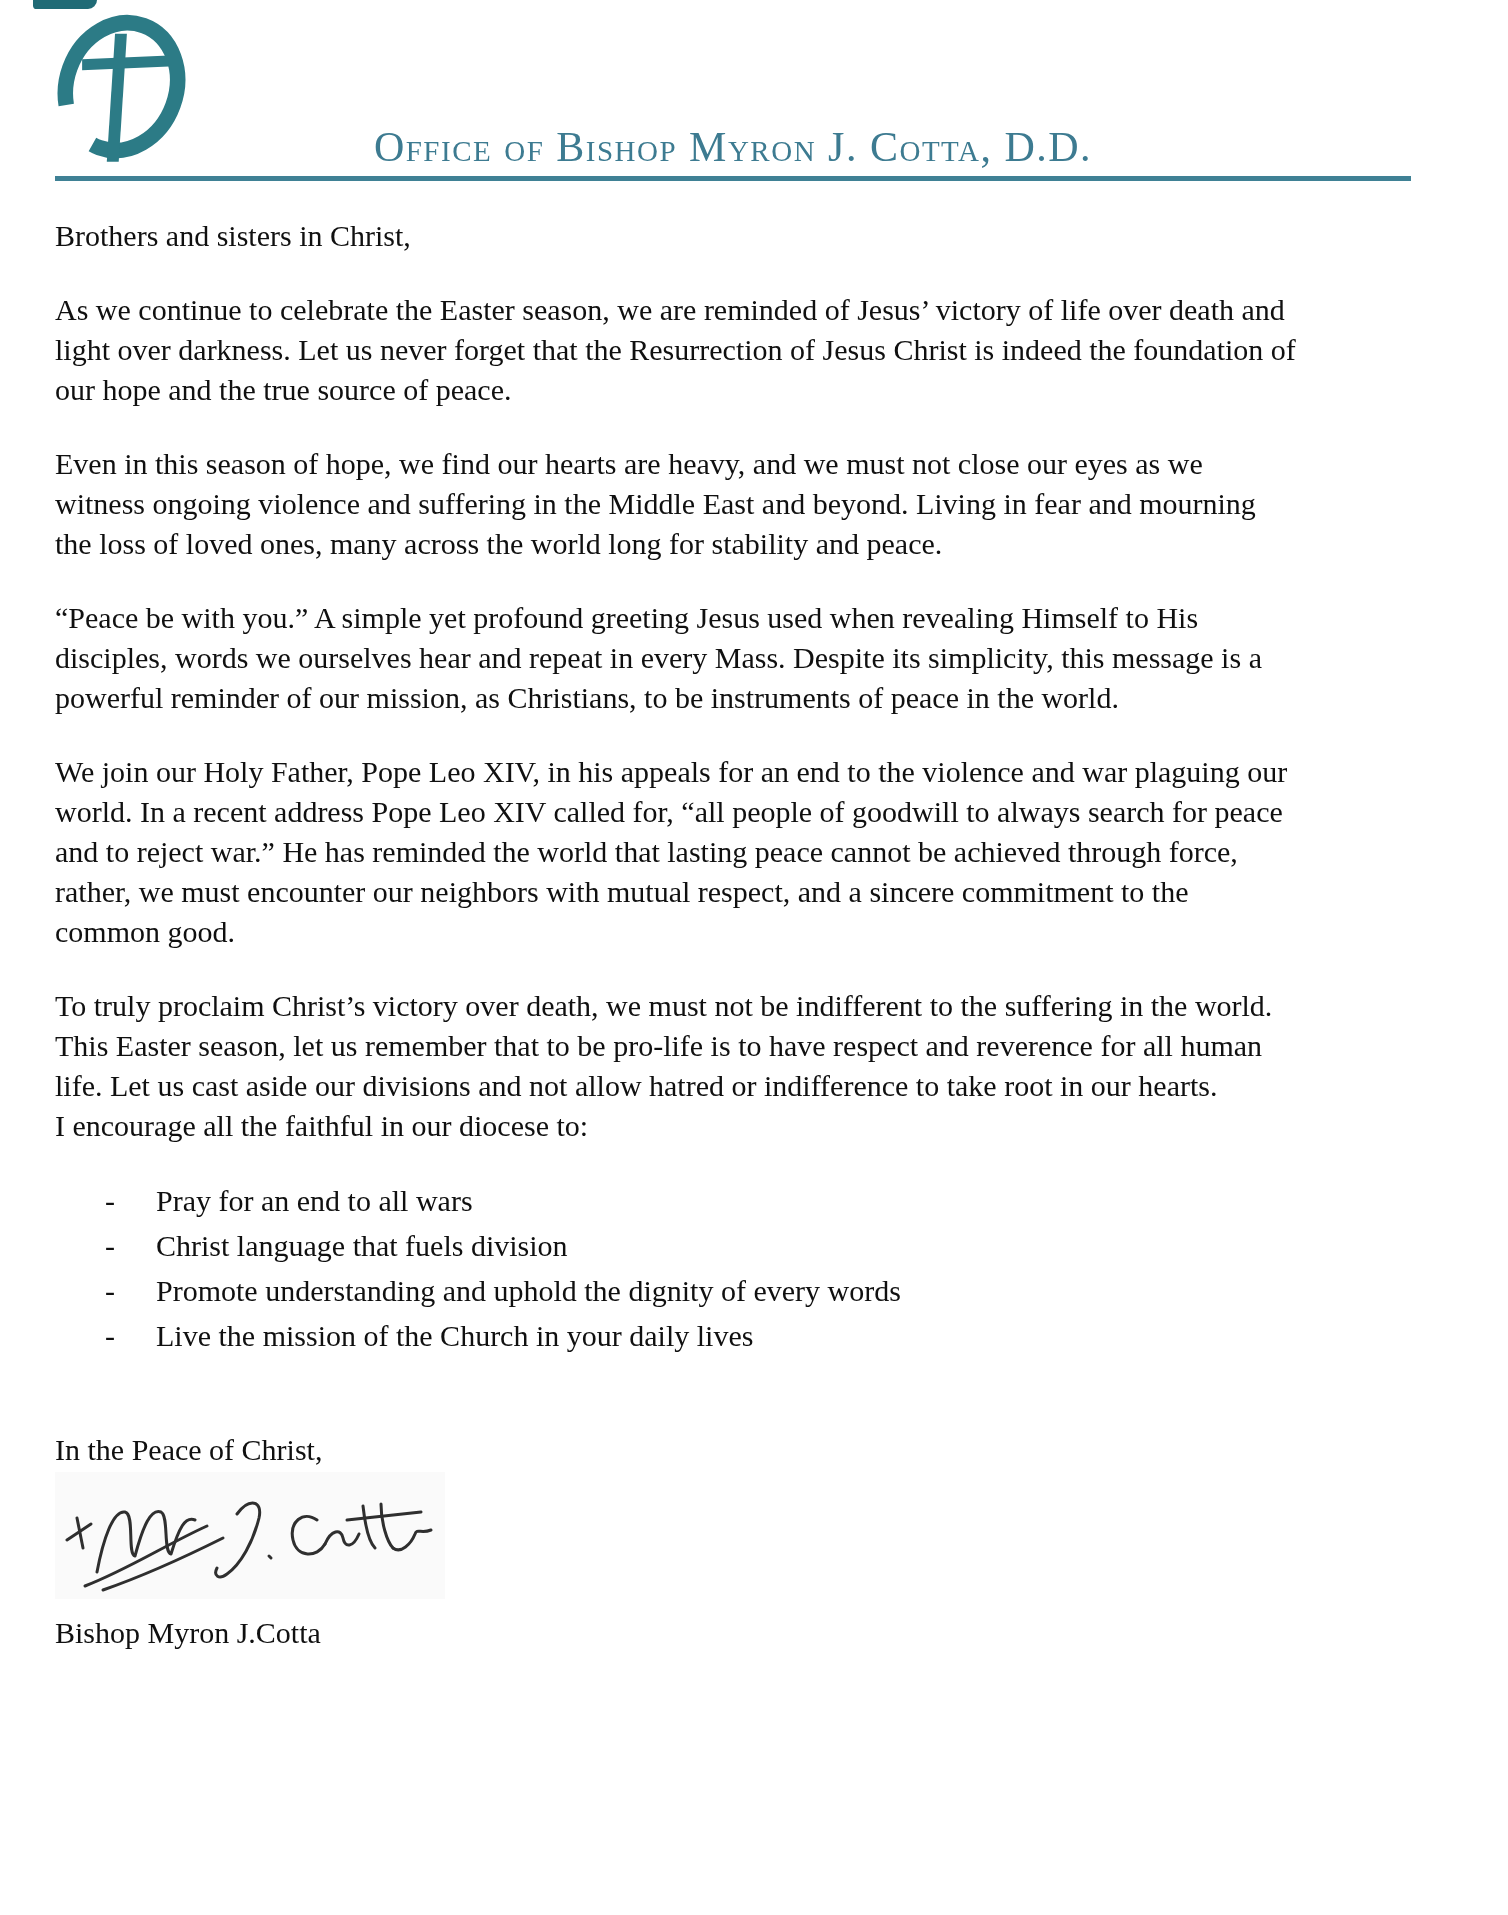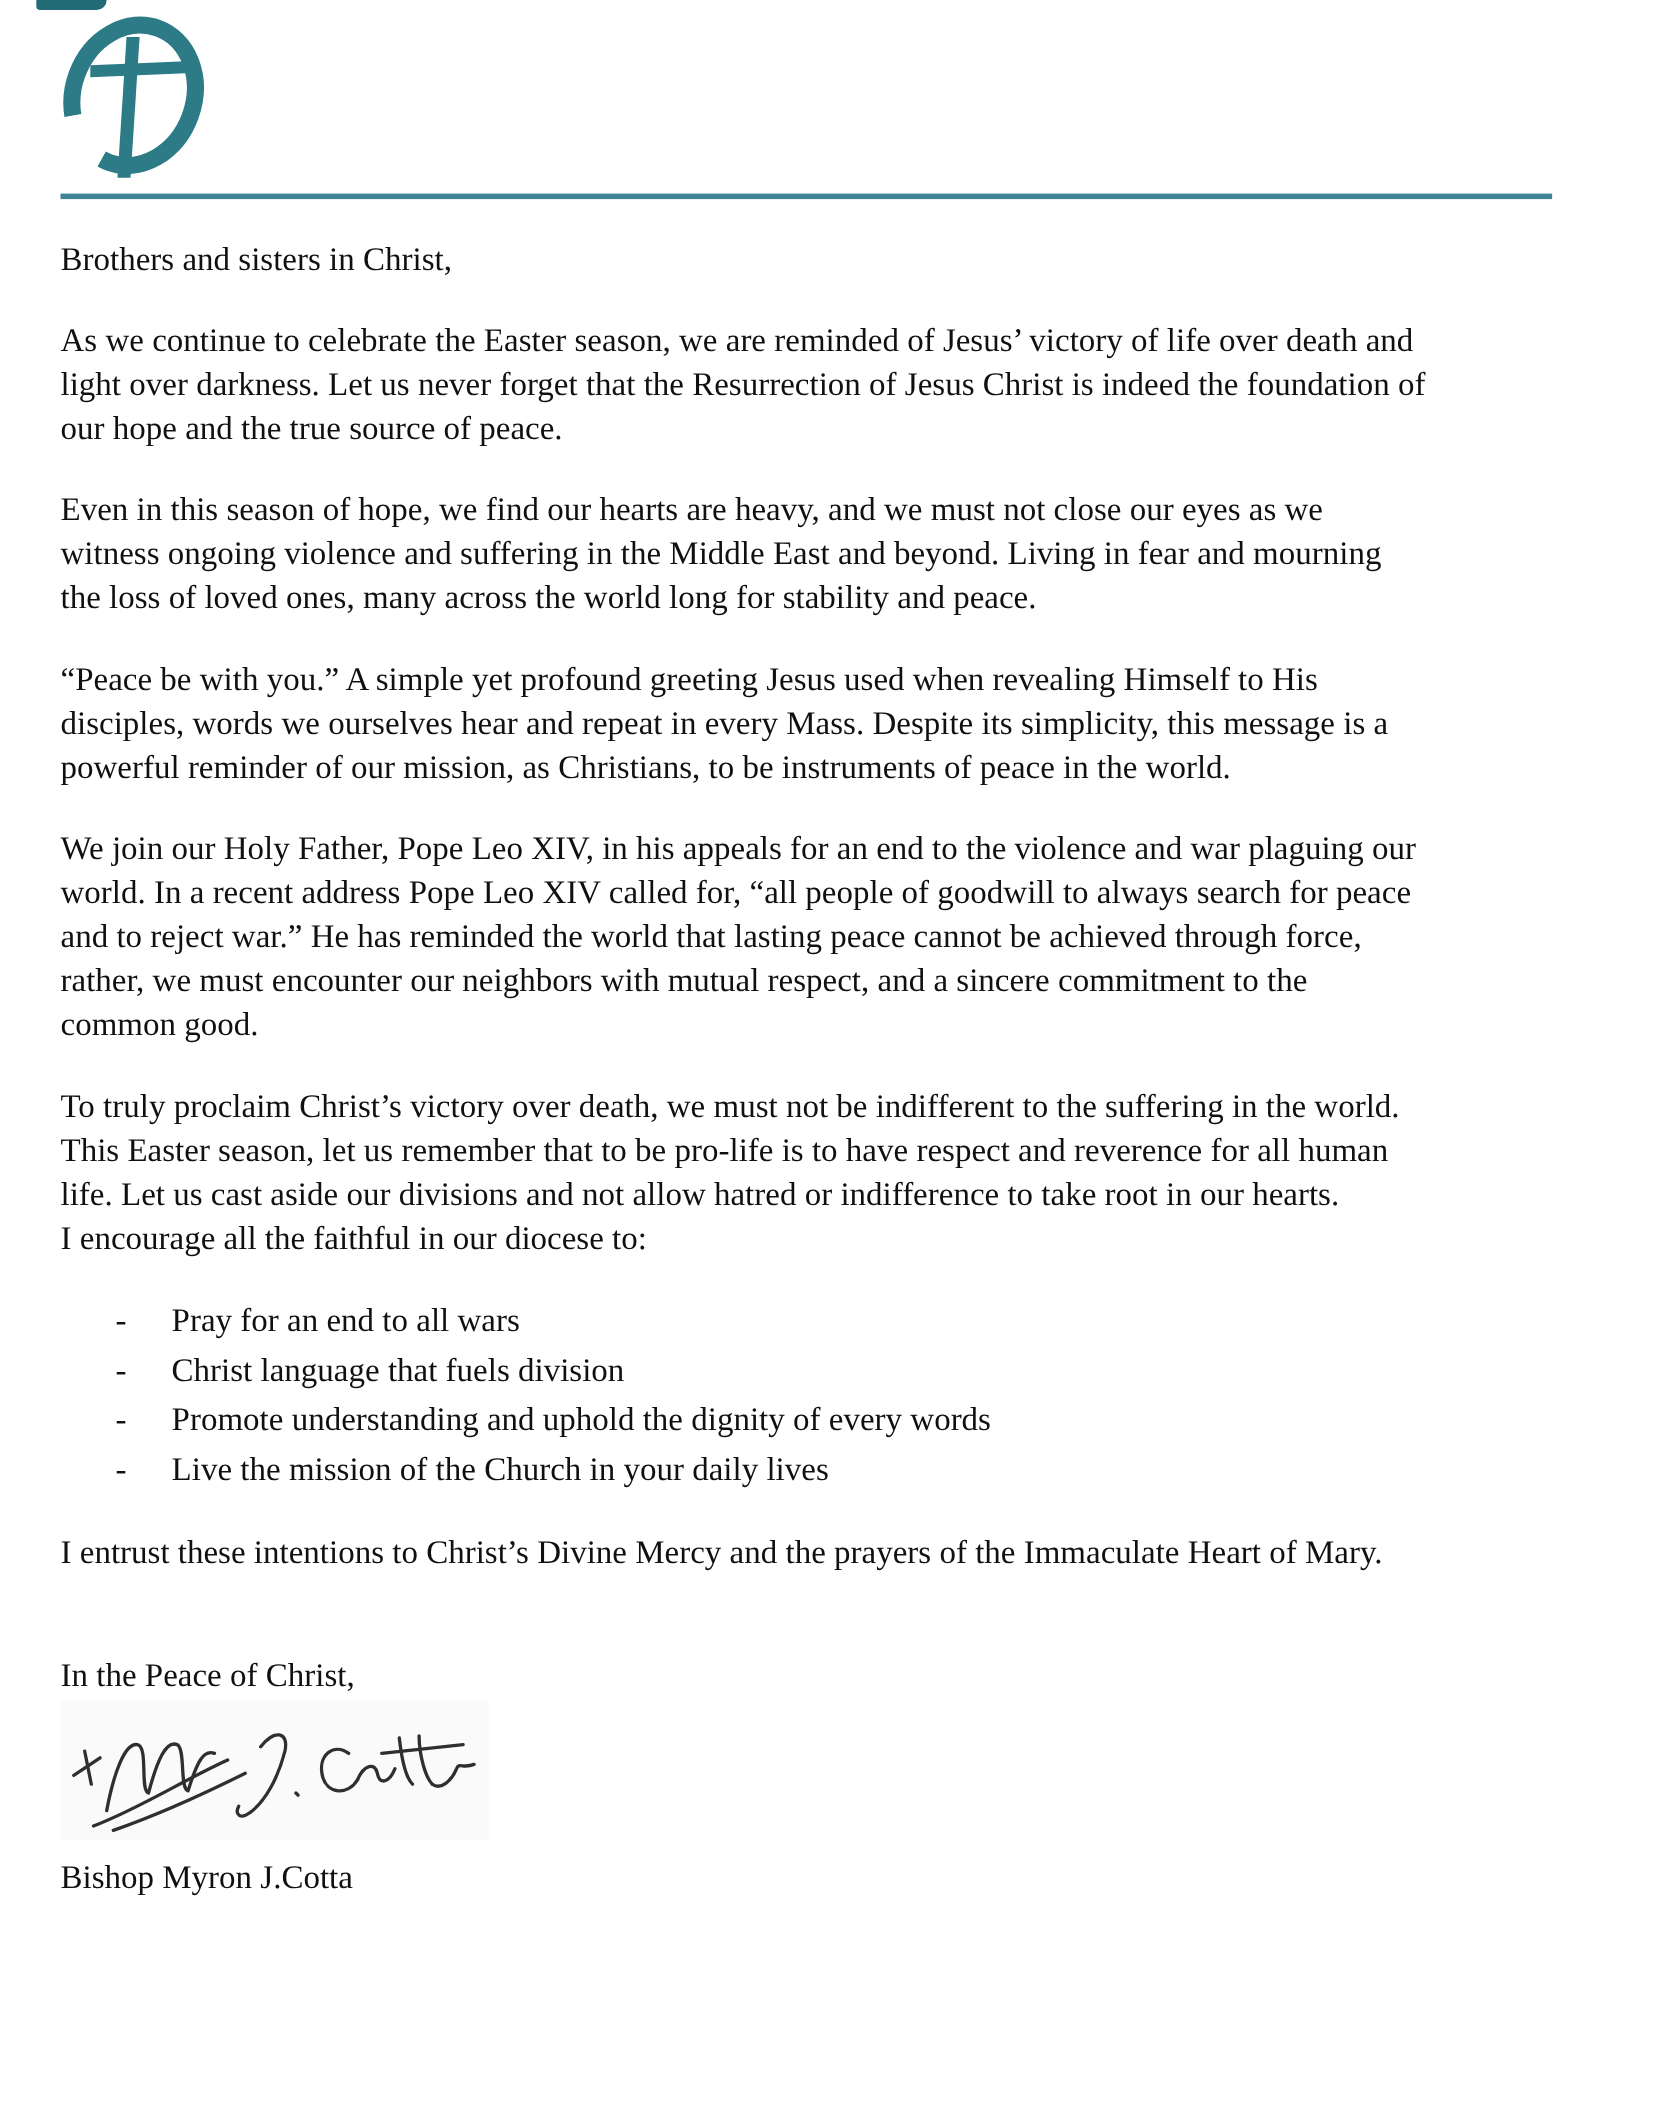--- a/index.html
+++ b/index.html
@@ -56,20 +56,21 @@
   <div class="top-artifact"></div>
 
   <svg class="logo" width="160" height="165" viewBox="0 0 175 180" role="img" aria-label="diocese-cross-logo">
     <ellipse cx="100" cy="88" rx="60" ry="71" transform="rotate(20 100 88)" fill="none" stroke-width="17" pathLength="100" stroke-dasharray="87 13" stroke-dashoffset="60" stroke="#2c7b86"></ellipse>
     <g fill="#2c7b86">
       <polygon points="93,30 106,30 97,170 84,170"></polygon>
       <polygon points="57,58 152,54 152,66 57,70"></polygon>
     </g>
   </svg>
 
+  <h1 class="office-title">Office of Bishop Myron J. Cotta, D.D.</h1>
   <div class="header-rule"></div>
 
   <main class="letter-body">
 
     <p class="salutation">Brothers and sisters in Christ,</p>
 
     <p class="para">As we continue to celebrate the Easter season, we are reminded of Jesus’ victory of life over death and
 light over darkness. Let us never forget that the Resurrection of Jesus Christ is indeed the foundation of
 our hope and the true source of peace.</p>
     <p class="para">Even in this season of hope, we find our hearts are heavy, and we must not close our eyes as we
@@ -100,21 +101,20 @@
       <li>
         <span class="marker">-</span>
         <span>Promote understanding and uphold the dignity of every words</span>
       </li>
       <li>
         <span class="marker">-</span>
         <span>Live the mission of the Church in your daily lives</span>
       </li>
     </ul>
 
-    <p class="para">I entrust these intentions to Christ’s Divine Mercy and the prayers of the Immaculate Heart of Mary.</p>
 
     <p class="para closing">In the Peace of Christ,</p>
 
     <div class="signature-block">
       <svg class="signature-svg" width="390" height="127" viewBox="0 0 390 127" role="img" aria-label="+ Myron J. Cotta">
         <g fill="none" stroke-width="3" stroke-linecap="round" stroke-linejoin="round" stroke="#2f2f2f">
           <path d="M12,68 L36,52"></path>
           <path d="M22,46 L28,76"></path>
           <path d="M42,100 C48,68 58,38 70,40 C80,42 72,82 80,84 C88,54 96,36 106,40 C114,44 108,80 116,82 C124,56 130,44 140,48"></path>
           <path d="M30,114 C72,98 112,72 152,54"></path>

